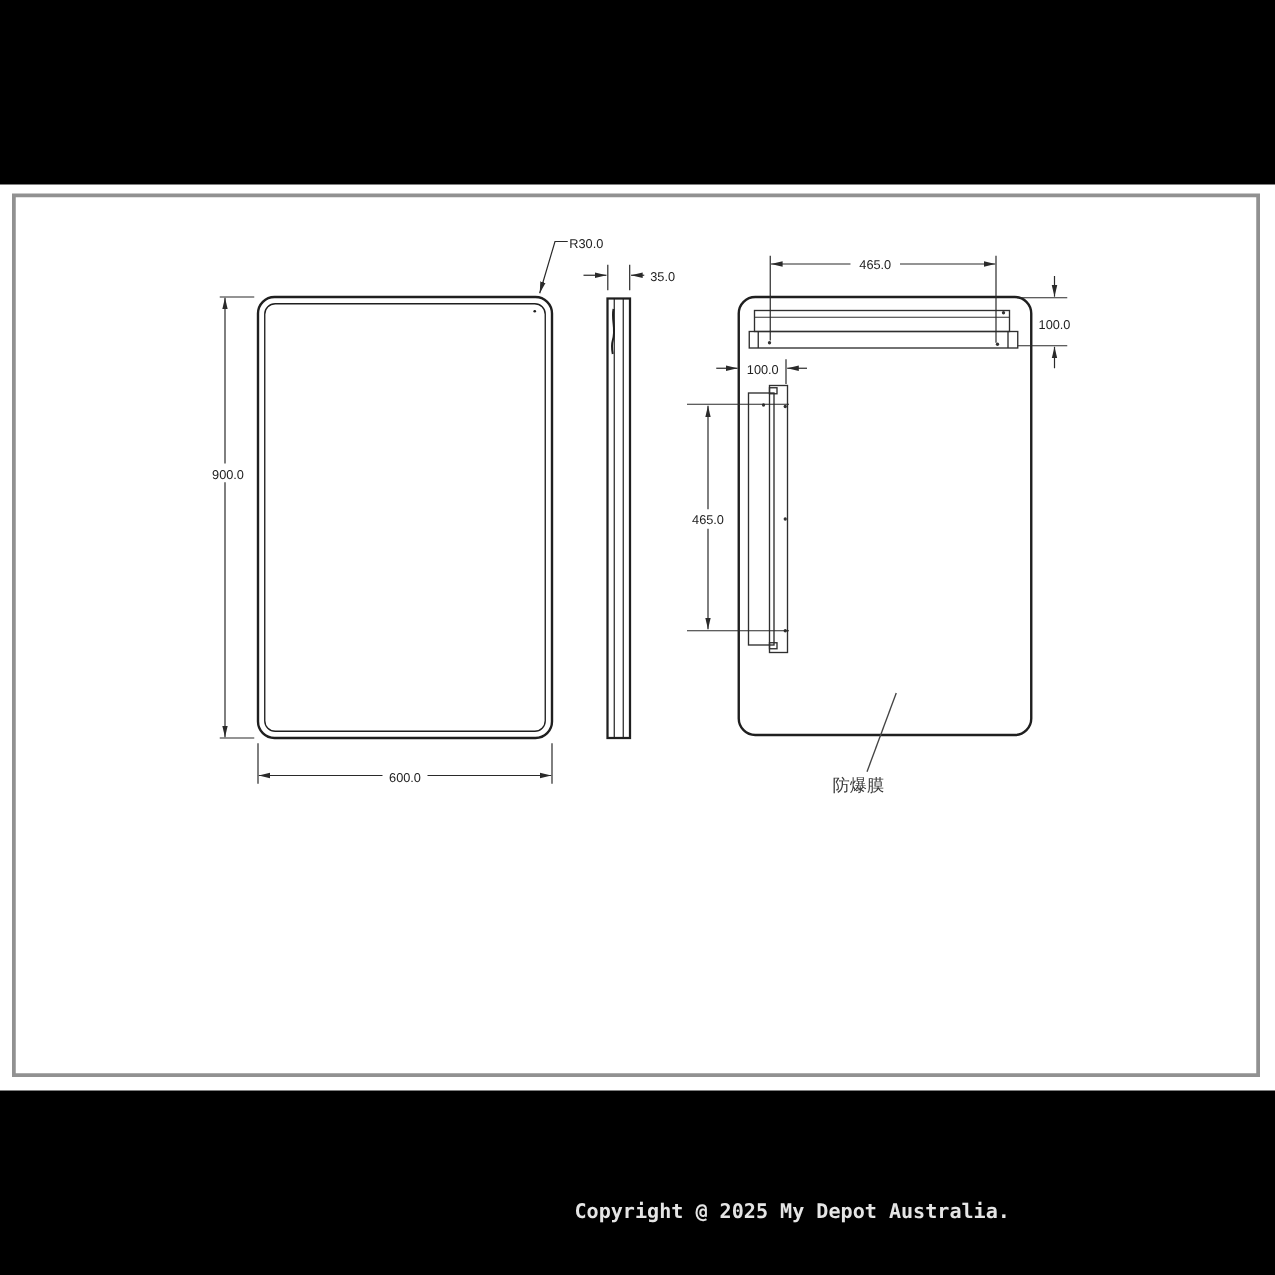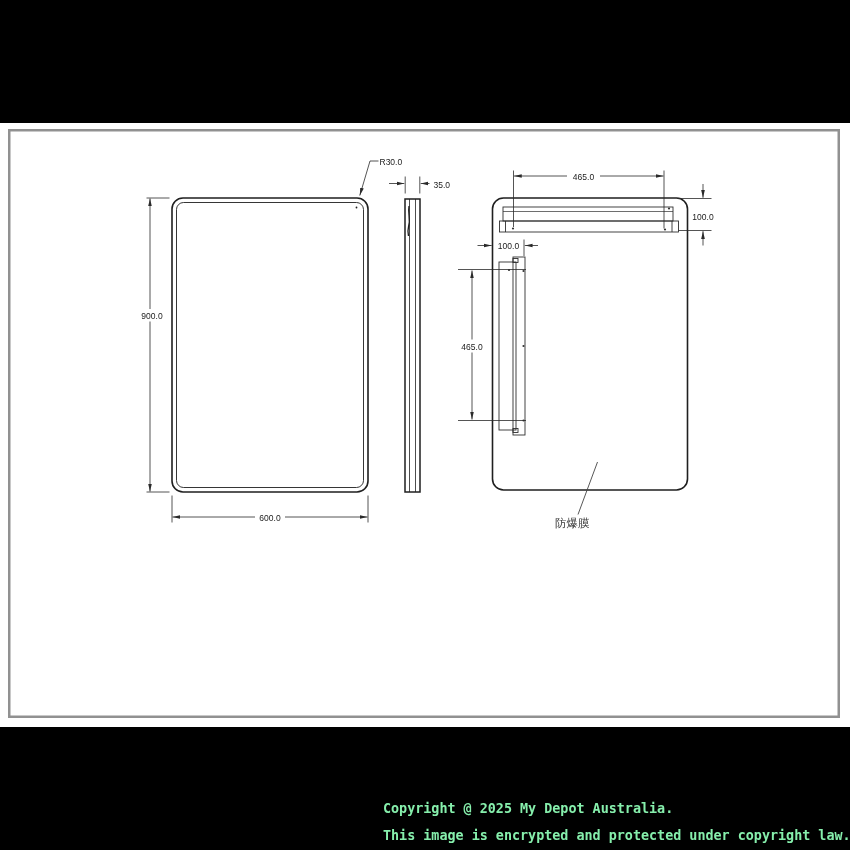--- a/index.html
+++ b/index.html
@@ -2,21 +2,21 @@
 <html><head>
 <meta charset="utf-8">
 <style>
   html,body{margin:0;padding:0;background:#000;}
   .stage{position:relative;width:850px;height:850px;background:#000;overflow:hidden;
          font-family:"Liberation Sans",sans-serif;}
   .white-strip{position:absolute;left:0;top:123px;width:850px;height:604px;background:#ffffff;}
   svg{position:absolute;left:0;top:0;}
   .dim-text{font-family:"Liberation Sans",sans-serif;font-size:8.5px;fill:#222222;}
   .film-text{font-family:"DejaVu Sans",sans-serif;font-size:11.5px;fill:#3a3a3a;}
-  .footer{position:absolute;left:383px;top:795px;color:#86efac;
+  .footer{position:absolute;left:383px;top:795px;color:#e5e5e5;
           font-family:"DejaVu Sans Mono",monospace;font-size:13.4px;font-weight:bold;
           line-height:27px;white-space:nowrap;}
 </style>
 </head>
 <body>
 
 <div class="stage">
 
   <div class="white-strip"></div>
 
@@ -134,16 +134,15 @@
     <text class="dim-text" x="433.5" y="187.5" text-anchor="start">35.0</text>
     <text class="dim-text" x="583.5" y="179.5" text-anchor="middle">465.0</text>
     <text class="dim-text" x="703" y="219.5" text-anchor="middle">100.0</text>
     <text class="dim-text" x="508.5" y="249" text-anchor="middle">100.0</text>
     <text class="dim-text" x="472" y="349.5" text-anchor="middle">465.0</text>
     <text class="film-text" x="555" y="527" text-anchor="start">防爆膜</text>
   </svg>
 
   <div class="footer">
     <div>Copyright @ 2025 My Depot Australia.</div>
-    <div>This image is encrypted and protected under copyright law.</div>
   </div>
 
 </div>
 
 </body></html>

